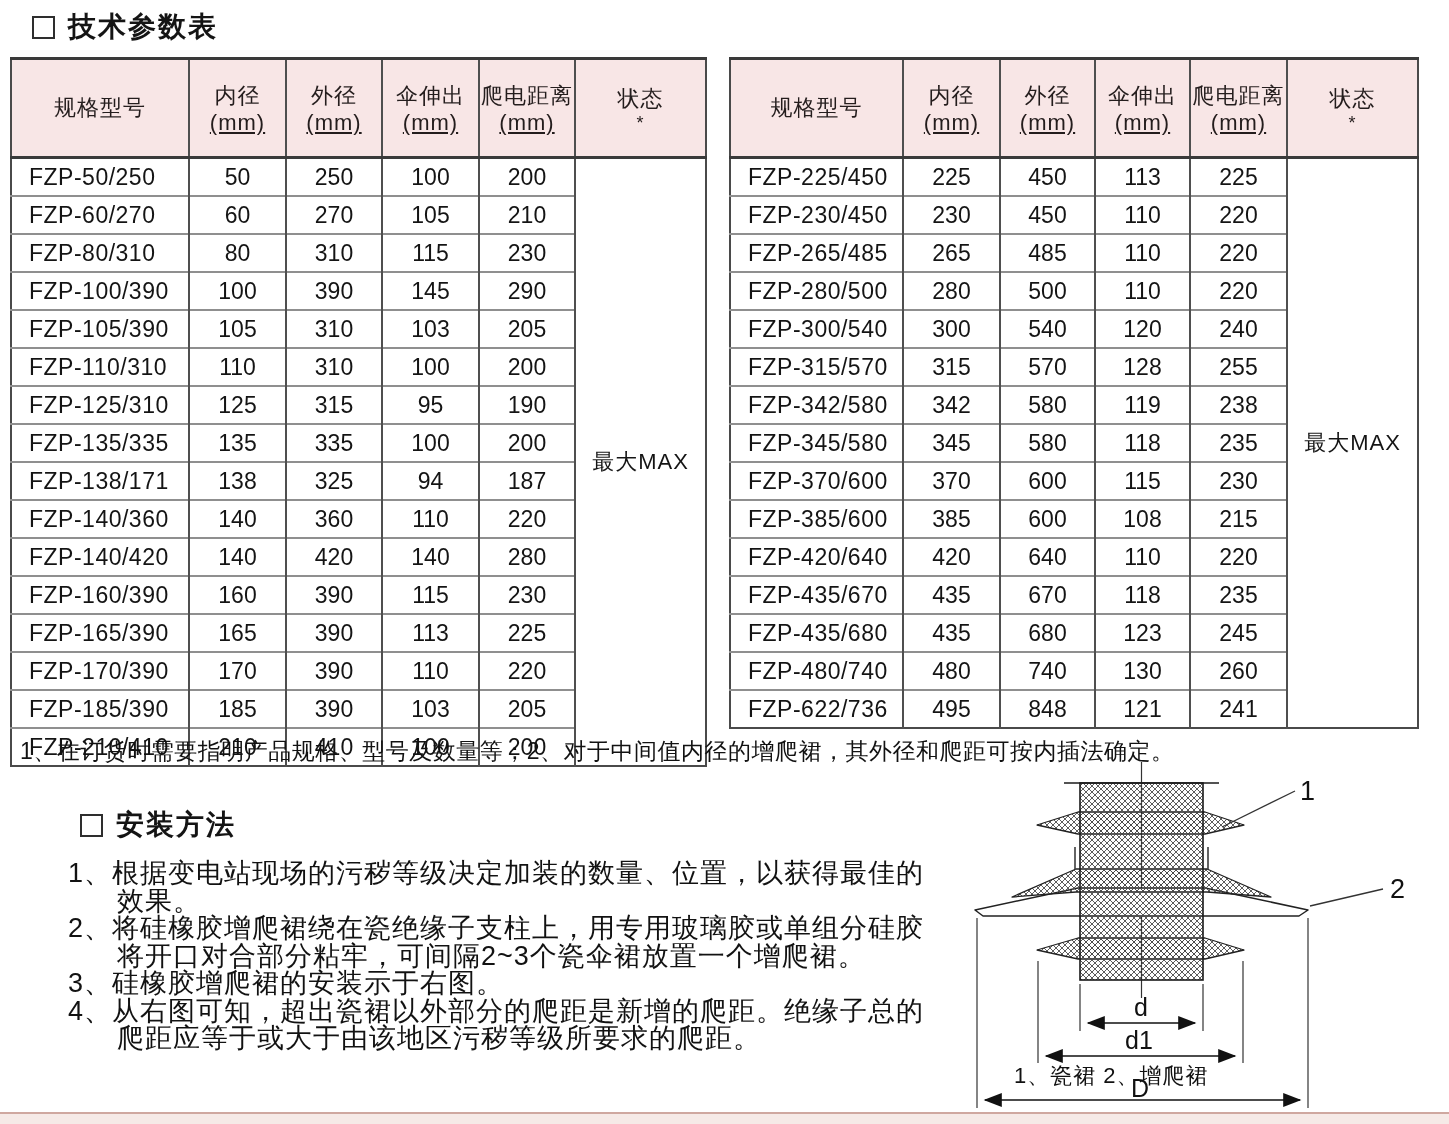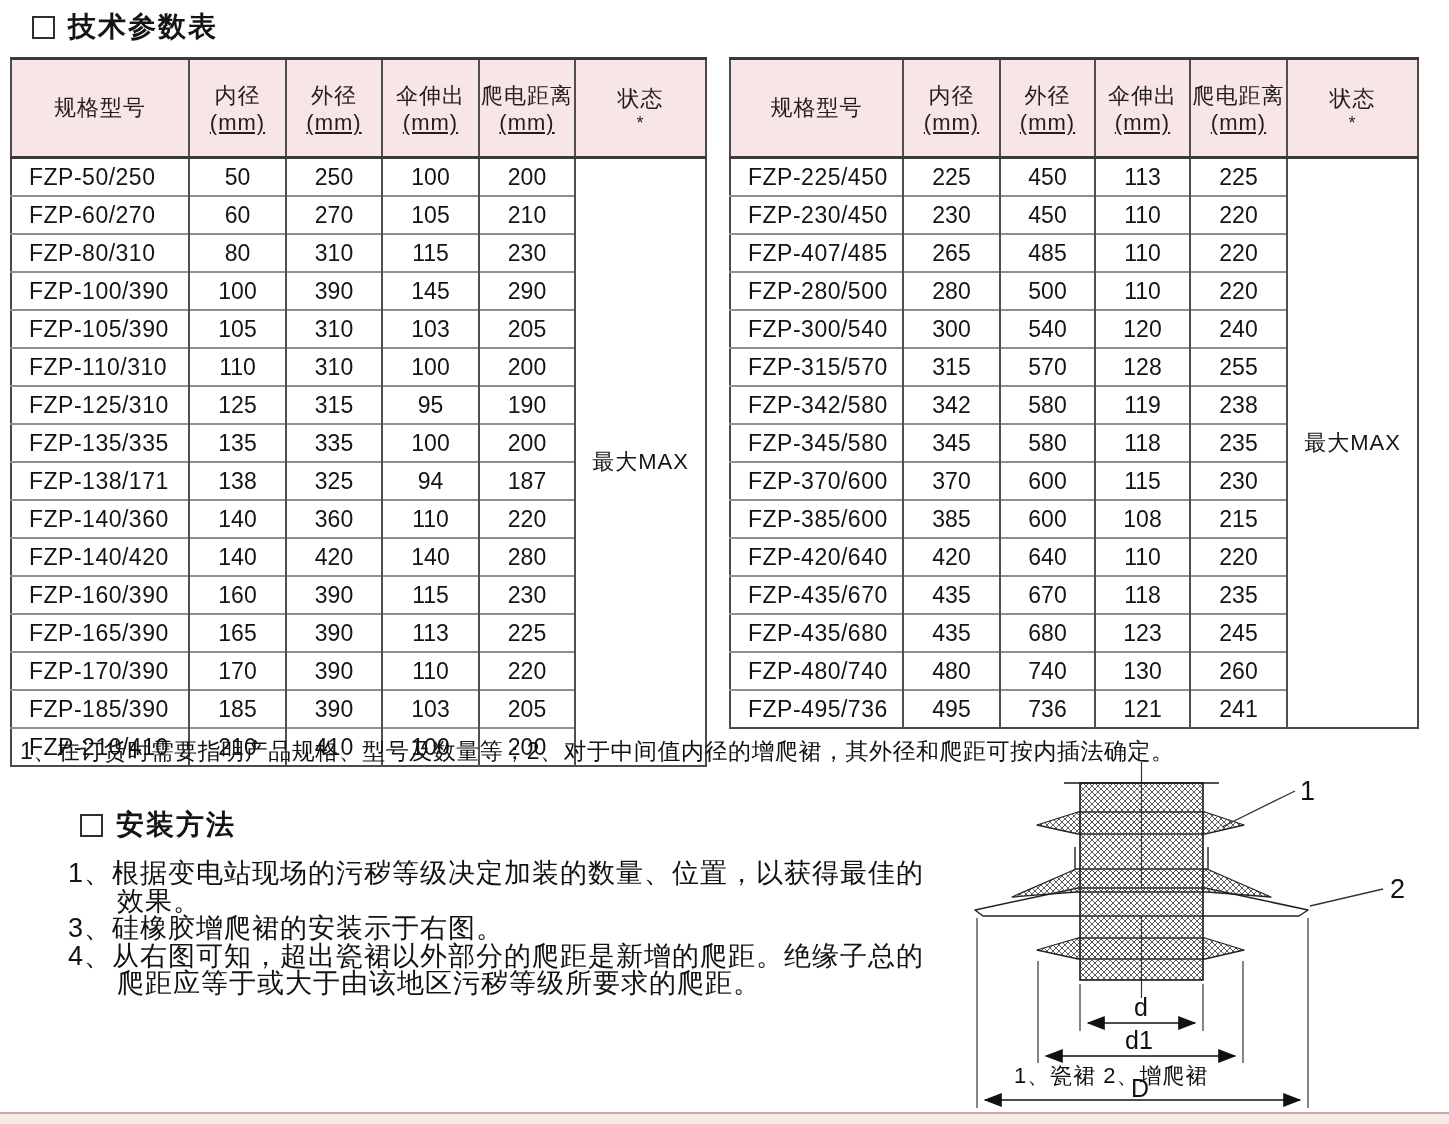--- a/index.html
+++ b/index.html
@@ -262,21 +262,21 @@
         <td rowspan="15" class="status-cell">最大MAX</td>
       </tr>
       <tr>
         <td class="model">FZP-230/450</td>
         <td class="num">230</td>
         <td class="num">450</td>
         <td class="num">110</td>
         <td class="num">220</td>
       </tr>
       <tr>
-        <td class="model">FZP-407/485</td>
+        <td class="model">FZP-265/485</td>
         <td class="num">265</td>
         <td class="num">485</td>
         <td class="num">110</td>
         <td class="num">220</td>
       </tr>
       <tr>
         <td class="model">FZP-280/500</td>
         <td class="num">280</td>
         <td class="num">500</td>
         <td class="num">110</td>
@@ -346,38 +346,39 @@
         <td class="num">245</td>
       </tr>
       <tr>
         <td class="model">FZP-480/740</td>
         <td class="num">480</td>
         <td class="num">740</td>
         <td class="num">130</td>
         <td class="num">260</td>
       </tr>
       <tr>
-        <td class="model">FZP-495/736</td>
+        <td class="model">FZP-622/736</td>
         <td class="num">495</td>
-        <td class="num">736</td>
+        <td class="num">848</td>
         <td class="num">121</td>
         <td class="num">241</td>
       </tr>
     </tbody>
 </table>
 
 <div class="note">1、在订货时需要指明产品规格、型号及数量等；2、对于中间值内径的增爬裙，其外径和爬距可按内插法确定。</div>
 
 <div class="section-title" style="left:40px; top:806px;padding-left:40px;">
   <span class="square"></span>
   <span>安装方法</span>
 </div>
 
 <div class="steps">
   <div class="step">1、根据变电站现场的污秽等级决定加装的数量、位置，以获得最佳的效果。</div>
+  <div class="step">2、将硅橡胶增爬裙绕在瓷绝缘子支柱上，用专用玻璃胶或单组分硅胶将开口对合部分粘牢，可间隔2~3个瓷伞裙放置一个增爬裙。</div>
   <div class="step">3、硅橡胶增爬裙的安装示于右图。</div>
   <div class="step">4、从右图可知，超出瓷裙以外部分的爬距是新增的爬距。绝缘子总的爬距应等于或大于由该地区污秽等级所要求的爬距。</div>
 </div>
 
 <svg class="diagram" viewBox="930 755 519 365">
   <defs>
     <pattern id="xhatch" width="6" height="6" patternUnits="userSpaceOnUse">
       <path d="M0,6 L6,0 M-1,1 L1,-1 M5,7 L7,5" stroke="#4a4a4a" stroke-width="0.9" fill="none"></path>
       <path d="M0,0 L6,6 M5,-1 L7,1 M-1,5 L1,7" stroke="#4a4a4a" stroke-width="0.9" fill="none"></path>
     </pattern>

